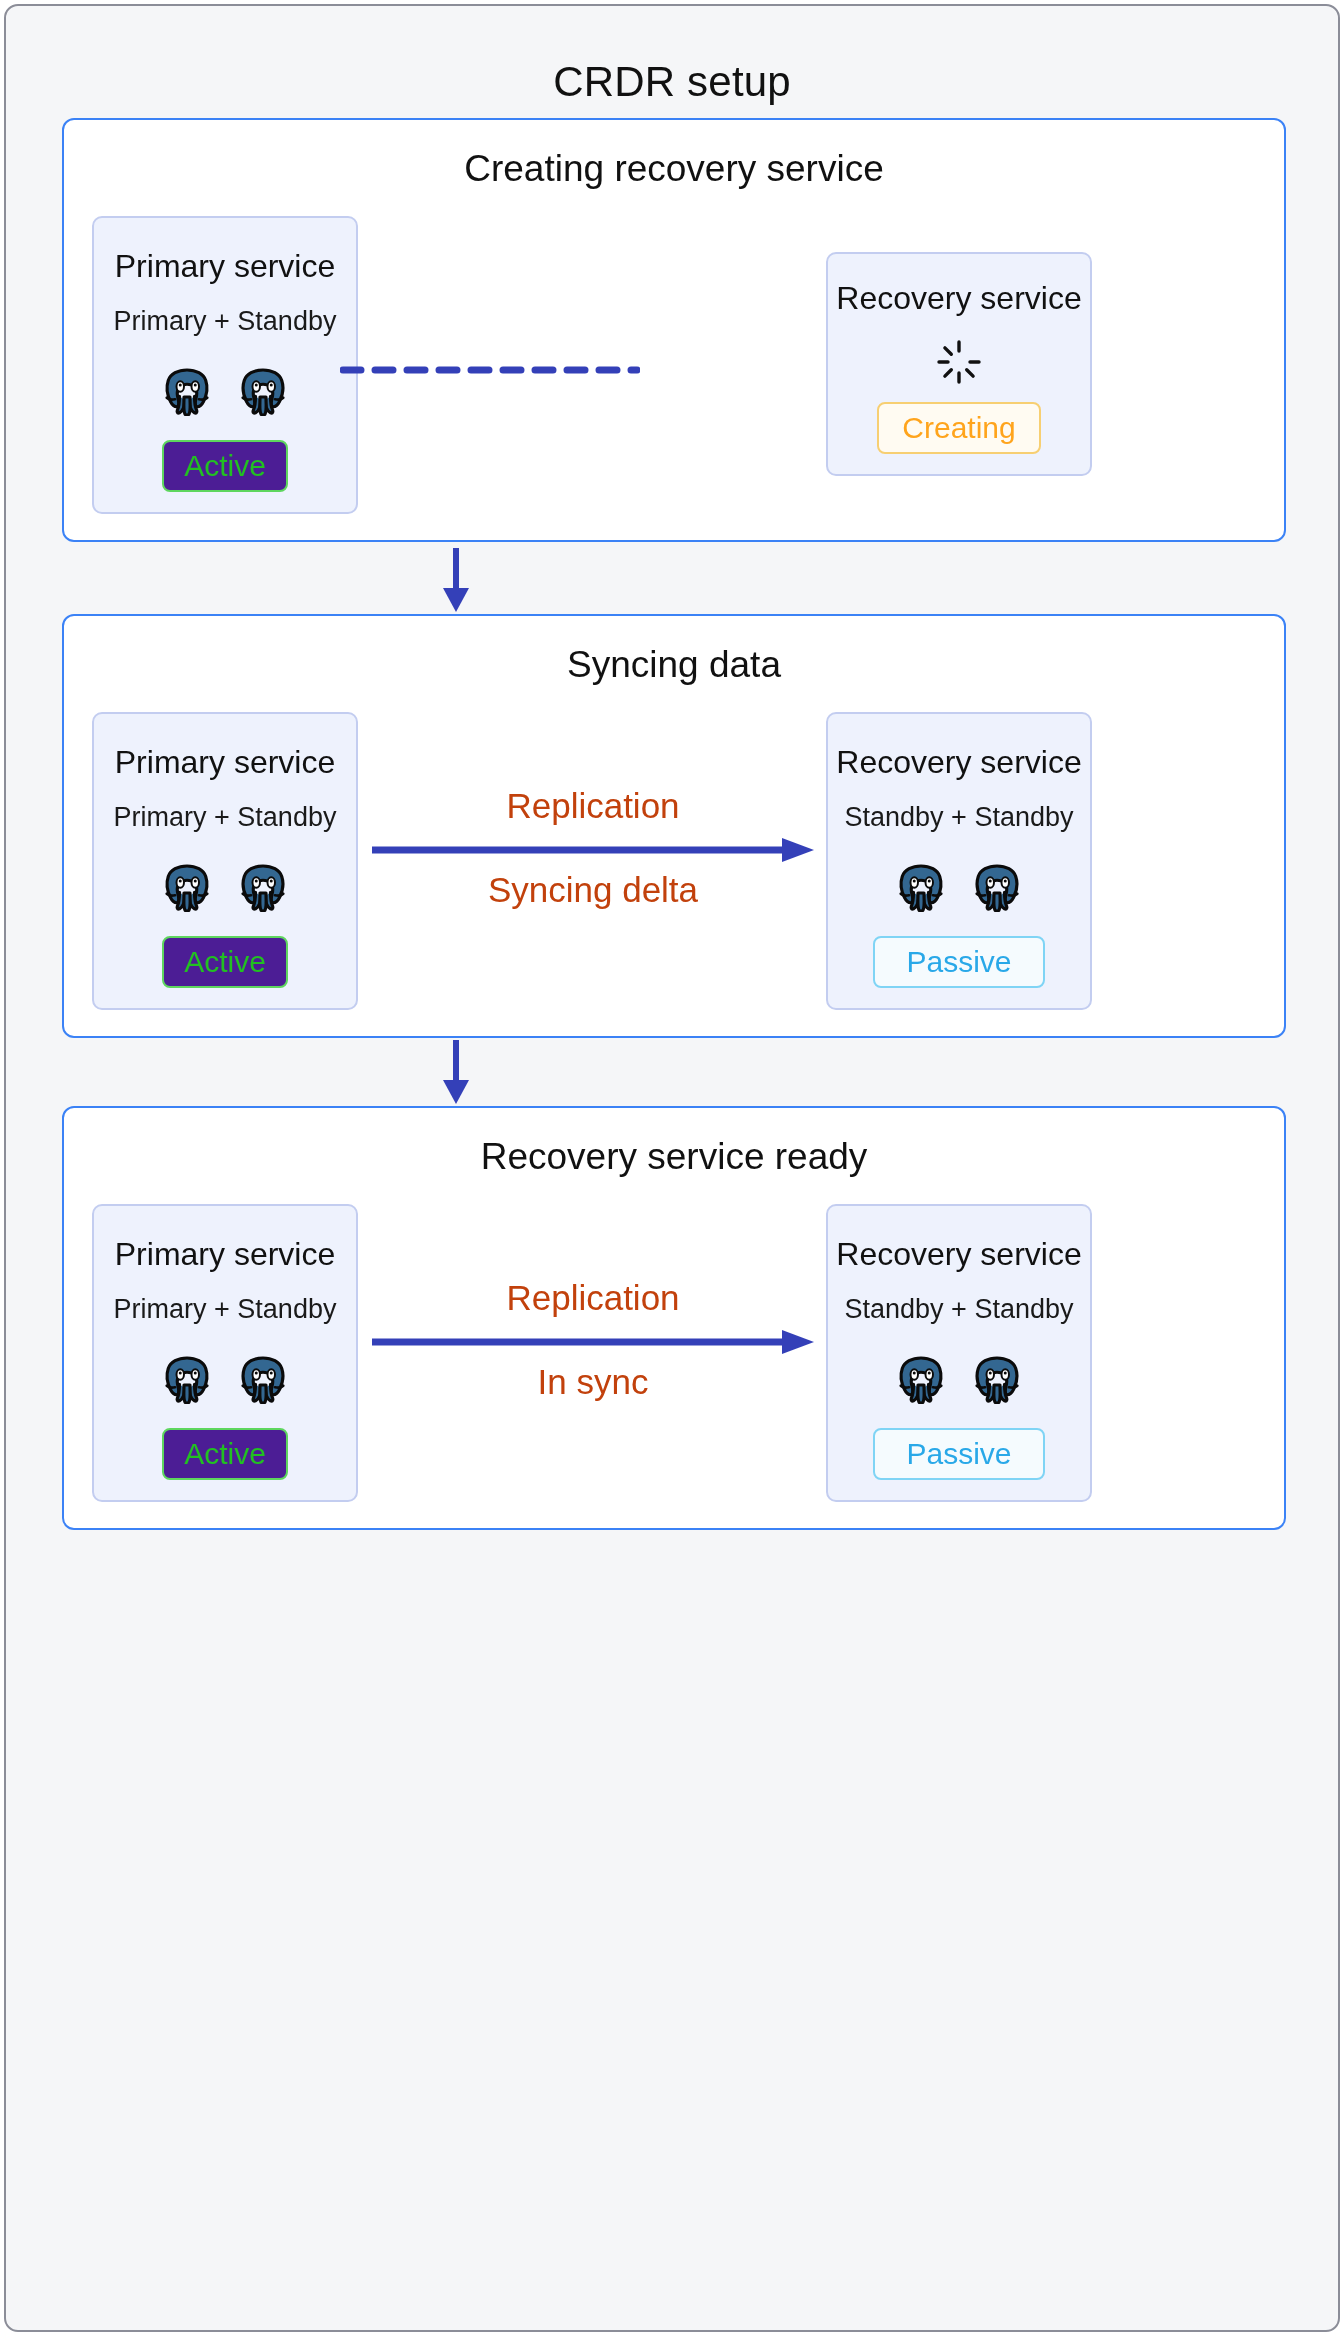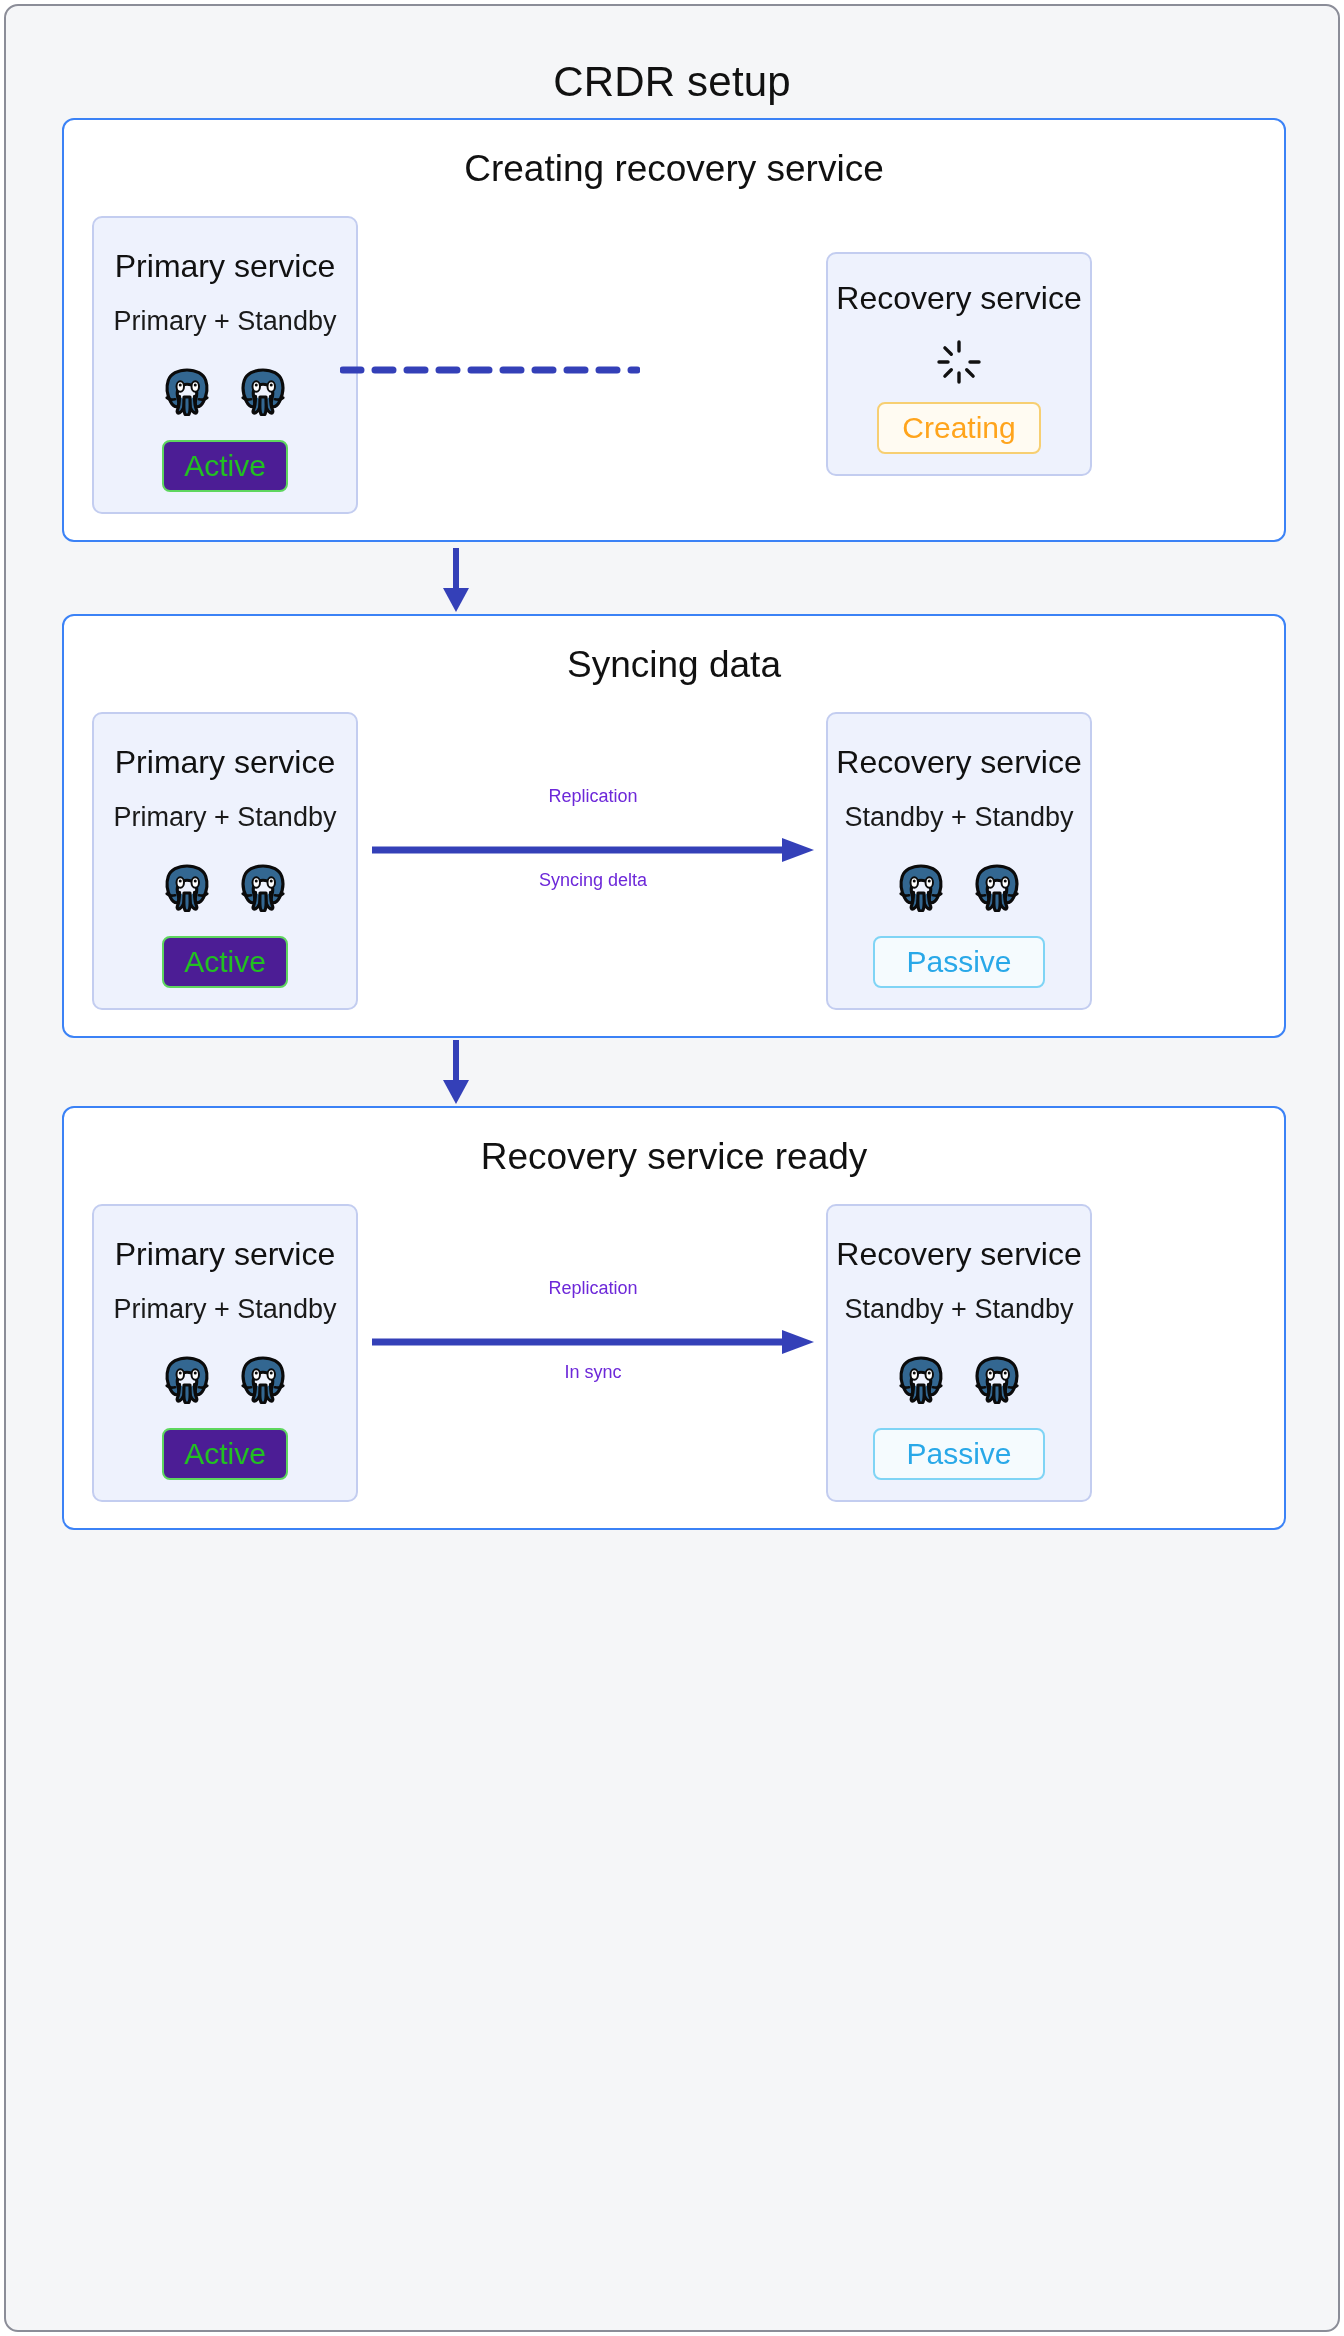--- a/index.html
+++ b/index.html
@@ -130,22 +130,22 @@
 
   .repl {
     position: absolute;
   }
   .repl svg { display: block; }
   .repl-label {
     position: absolute;
     left: 0;
     width: 100%;
     text-align: center;
-    font-size: 18px;
-    color: #6d28d9;
+    font-size: 35px;
+    color: #c2410c;
     white-space: nowrap;
   }
 
   .down-arrow {
     position: absolute;
     left: 50%;
     transform: translateX(-50%);
     width: 40px;
     height: 72px;
   }

